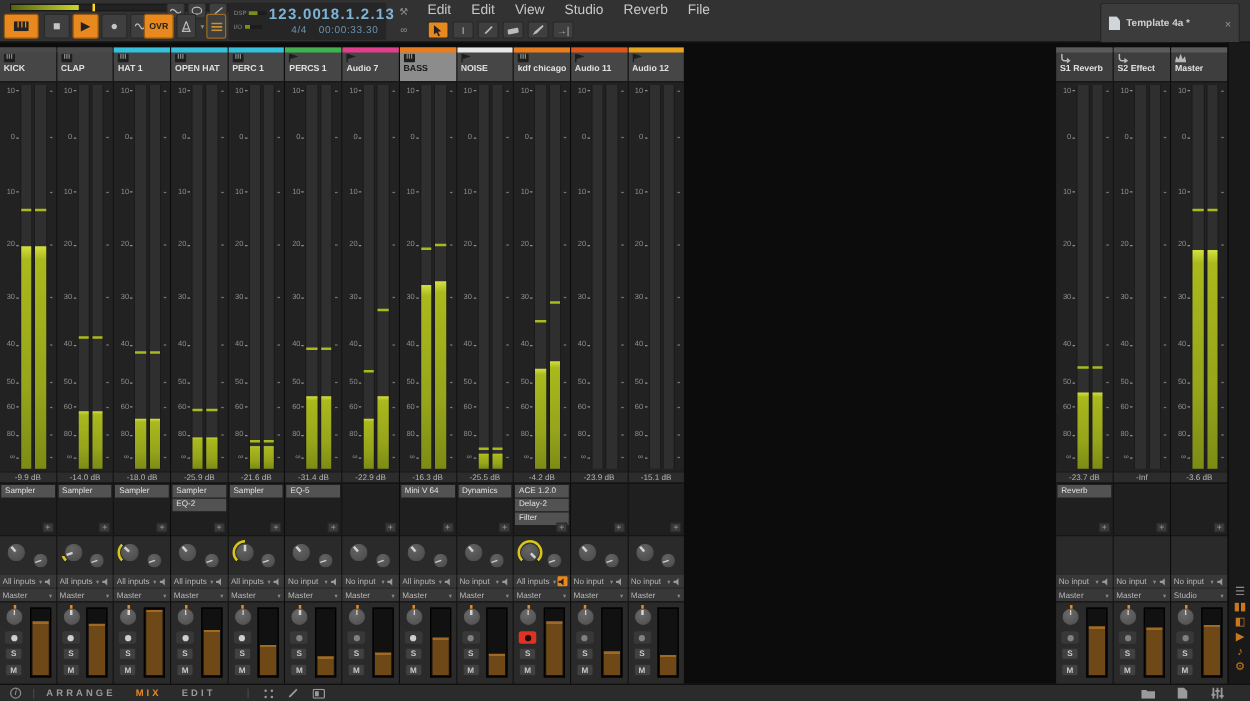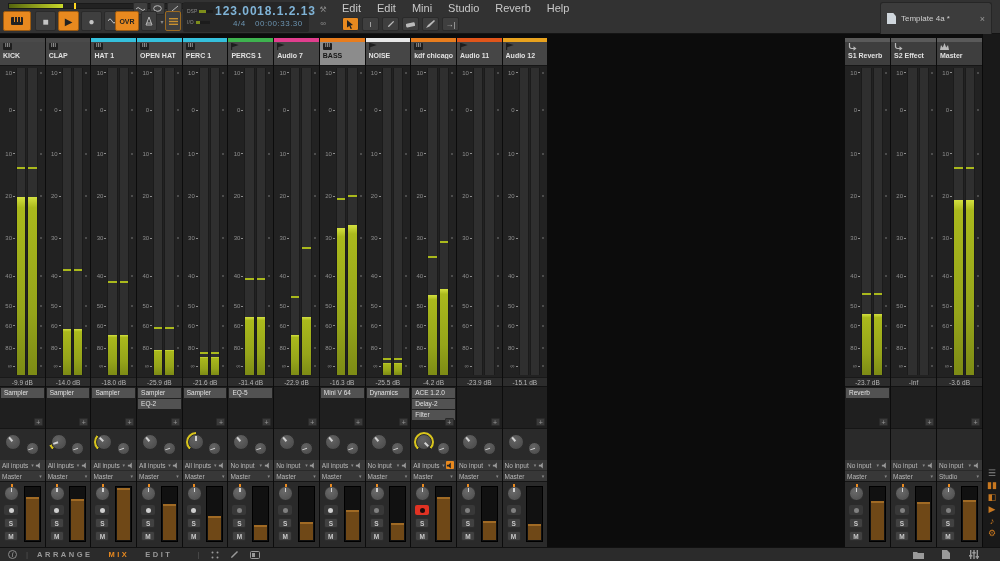--- a/index.html
+++ b/index.html
@@ -22,21 +22,21 @@
   .tsig,.time{position:absolute;top:17px;font-size:8px;color:#6b93b0;letter-spacing:.5px;}
   .tempo{left:32px;} .tsig{left:48px;} .pos{left:76px;right:auto;} .time{left:74px;}
   .disp-icons{position:absolute;left:312px;top:3px;width:22px;font-size:8px;color:#8a8a8a;line-height:14px;text-align:center;}
   .menu{position:absolute;left:342px;top:0;height:16px;display:flex;align-items:center;gap:16px;font-size:11px;color:#c9c9c9;}
   .menu span{cursor:default;}
   .tools{position:absolute;left:342px;top:17px;height:15px;display:flex;gap:3px;}
   .tool{width:17px;height:14px;background:#3f3f3f;border:1px solid #2a2a2a;border-radius:2px;display:flex;align-items:center;justify-content:center;color:#bbb;font-size:8px;}
   .tool.active{background:#e8891f;color:#222;}
   .doctab{position:absolute;right:8px;top:2px;width:112px;height:32px;background:#3c3c3c;border:1px solid #262626;border-bottom:none;border-radius:3px 3px 0 0;display:flex;align-items:center;padding:0 6px;gap:5px;}
   .doctab .dico{width:9px;height:11px;background:#cfd6dc;clip-path:polygon(0 0,70% 0,100% 30%,100% 100%,0 100%);}
-  .doctab .ttl{font-size:8px;color:#cfcfcf;flex:1;}
+  .doctab .ttl{font-size:8px;color:#cfcfcf;flex:1;font-weight:bold;}
   .doctab .cls{font-size:9px;color:#999;}
   svg{display:block;}
   
   .mixer{position:absolute;top:34px;bottom:14px;left:0;right:0;background:#0c0c0c;}
   .rail{position:absolute;right:0;top:0;bottom:0;width:18px;background:#191919;border-left:1px solid #0a0a0a;}
   .rail .ric{position:absolute;left:3px;width:12px;height:11px;font-size:9px;line-height:11px;text-align:center;color:#c87820;}
   .rail .ric.gray{color:#8a8a8a;}
   .chrow{position:absolute;left:0;top:4px;bottom:0;display:flex;gap:1px;}
   .rtnrow{position:absolute;left:845px;top:4px;bottom:0;display:flex;gap:1px;}
   .strip{width:44.7px;display:flex;flex-direction:column;background:#242424;}
@@ -179,24 +179,24 @@
     <div class="time" style="left:72px;">00:00:33.30</div>
   </div>
   <div class="disp-icons">
     <div>⚒</div>
     <div>∞</div>
   </div>
 
   <div class="menu">
     <span>Edit</span>
     <span>Edit</span>
-    <span>Mini</span>
+    <span>View</span>
     <span>Studio</span>
     <span>Reverb</span>
-    <span>Help</span>
+    <span>File</span>
   </div>
   <div class="tools" id="tools">
       <div class="tool active">
         <svg width="7" height="9" viewBox="0 0 7 9">
           <path d="M0 0l6 5-2.6.4L5 8.6 3.6 9 2.4 6 0 7.6z" fill="currentColor"></path>
         </svg>
       </div>
       <div class="tool">I</div>
       <div class="tool">
         <svg width="8" height="8" viewBox="0 0 9 9">

